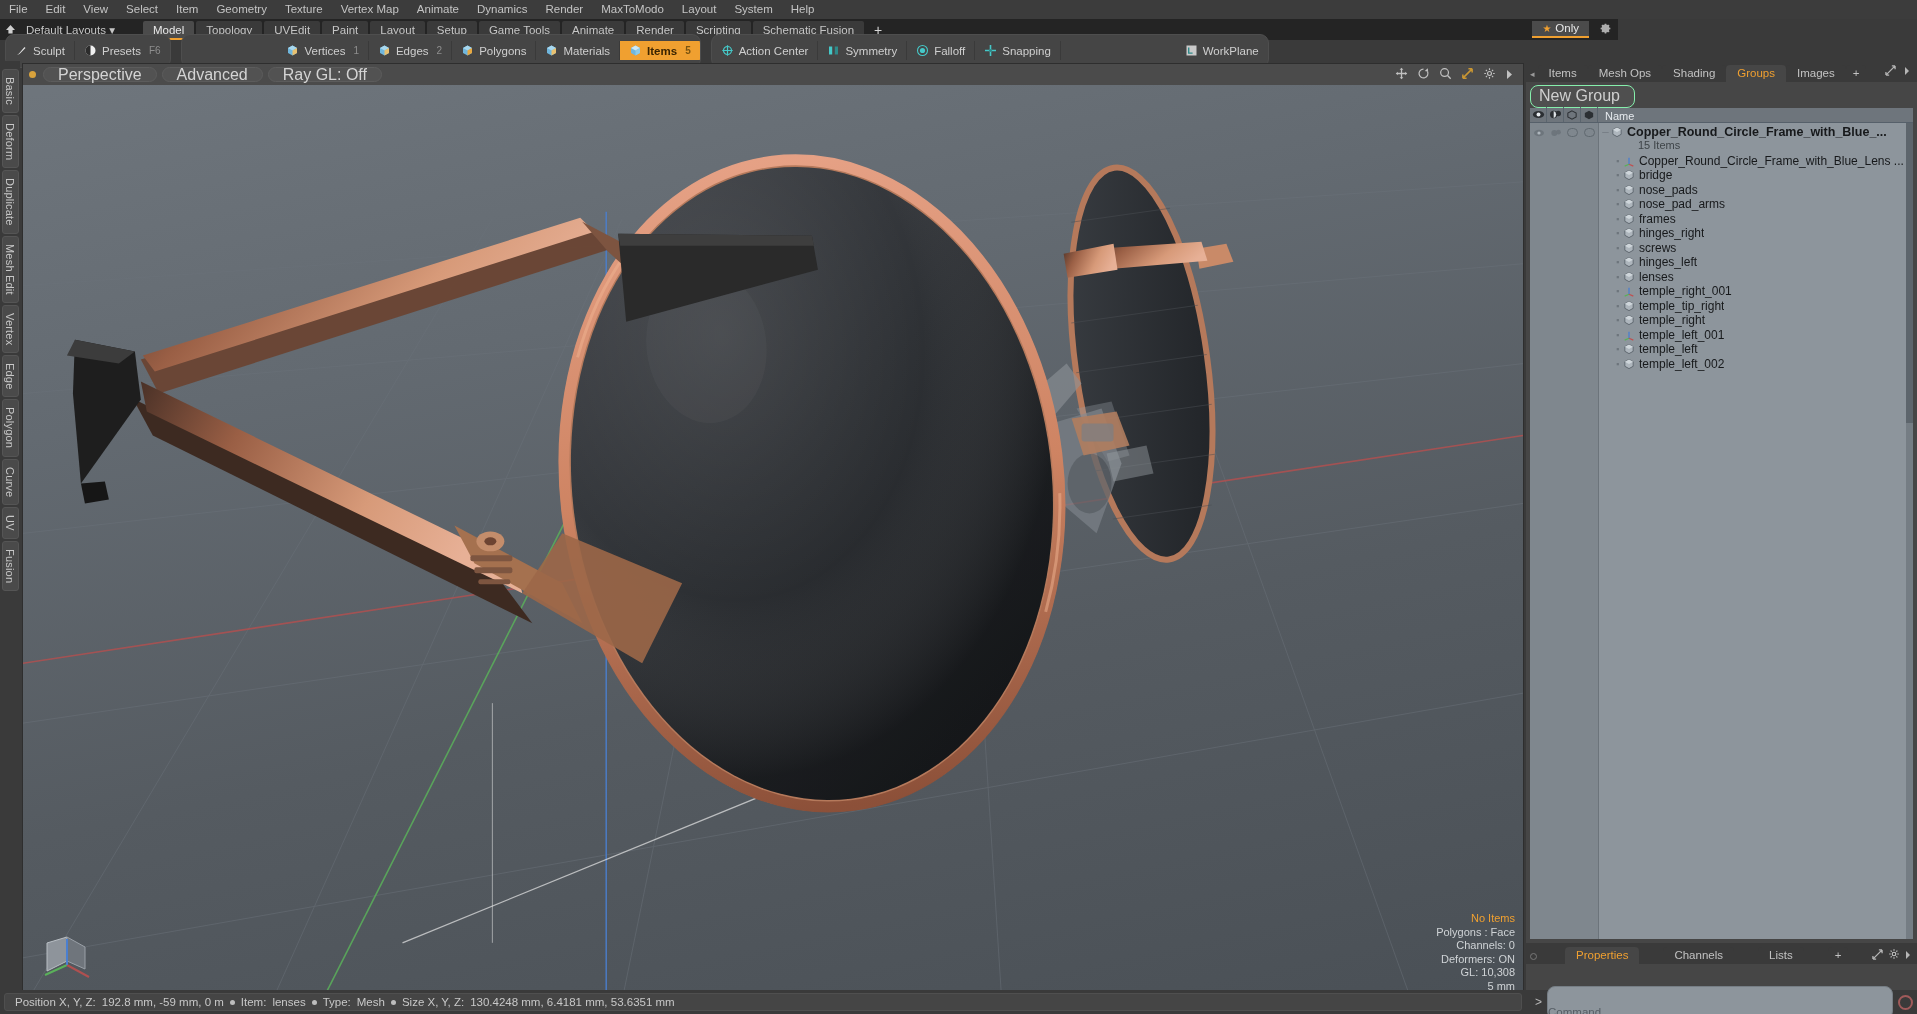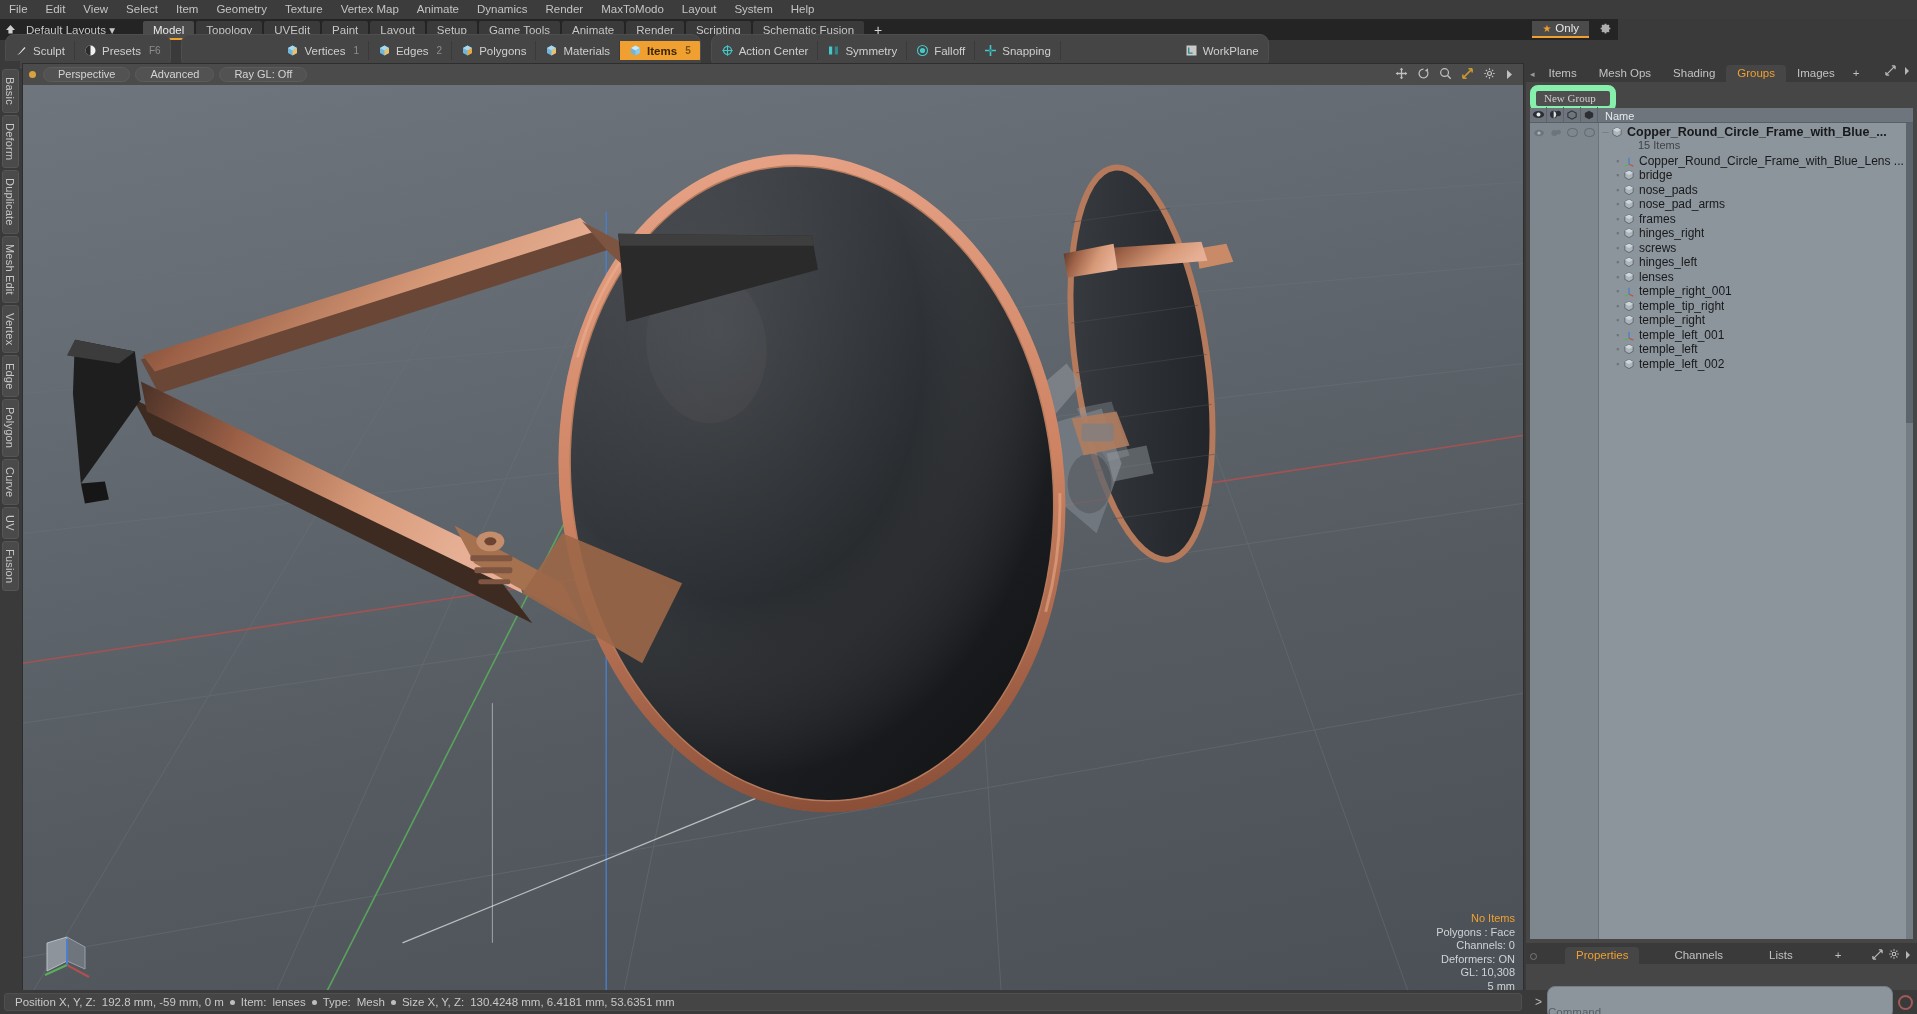--- a/index.html
+++ b/index.html
@@ -104,21 +104,21 @@
     position: absolute; inset: 0;
     background: linear-gradient(168deg, #6f767d 0%, #636a71 30%, #555b61 62%, #4a5056 100%);
   }
   #vpheader {
     position: absolute; left: 0; top: 0; width: 100%; height: 21px;
     background: #4b4b4b; display: flex; align-items: center; padding-left: 6px;
     z-index: 20;
   }
   .vpdot { width: 7px; height: 7px; border-radius: 50%; background: #d8a23c; margin-right: 7px; }
   .vpbtn {
-    font-size: 11px; color: #d4d4d4; background: #525252;
+    font-size: 16px; color: #d4d4d4; background: #525252;
     border: 1px solid #5c5c5c; border-radius: 8px;
     height: 15px; line-height: 13px; padding: 0 14px; margin-right: 5px;
     white-space: nowrap;
   }
   #vpicons { margin-left: auto; display: flex; align-items: center; gap: 9px; padding-right: 9px; }
   #vpicons .vi { opacity: .85; }
 
   
   #vpstats {
     position: absolute; right: 8px; bottom: 6px; text-align: right;
@@ -139,22 +139,22 @@
     height: 17px; line-height: 17px; padding: 0 11px;
     border-top-left-radius: 4px; border-top-right-radius: 4px;
   }
   .rtab.active { background: #464646; color: #f0a030; }
   .rtab.plus { padding: 0 7px; }
   #rptabs .right-icons { margin-left: auto; display: flex; gap: 7px; align-items: center; padding: 0 6px 2px 0; }
 
   #rpbody { position: absolute; left: 0; top: 19px; right: 0; bottom: 0; background: #464646; }
   #newgroup {
     margin: 3px 0 0 4px; display: inline-block;
-    font-size: 11px; color: #cfcfcf; background: #4f4f4f;
-    border: 6px solid #86efac; border-radius: 8px; padding: 1px 14px 2px 8px; font-family: Liberation Serif, serif;
+    font-size: 16px; color: #cfcfcf; background: #4f4f4f;
+    border: 1px solid #86efac; border-radius: 8px; padding: 1px 14px 2px 8px;
   }
   #listhdr {
     position: absolute; left: 4px; right: 4px; top: 26px; height: 15px;
     background: #6e757c; display: flex; align-items: flex-end;
     border-bottom: 1px solid #56606a;
   }
   .hcol { width: 17px; height: 15px; display: flex; align-items: center; justify-content: center;
           border-right: 1px solid #5b656e; }
   #listhdr .namecol { padding-left: 7px; font-size: 11px; color: #e6eaee; }
   #listbody {

